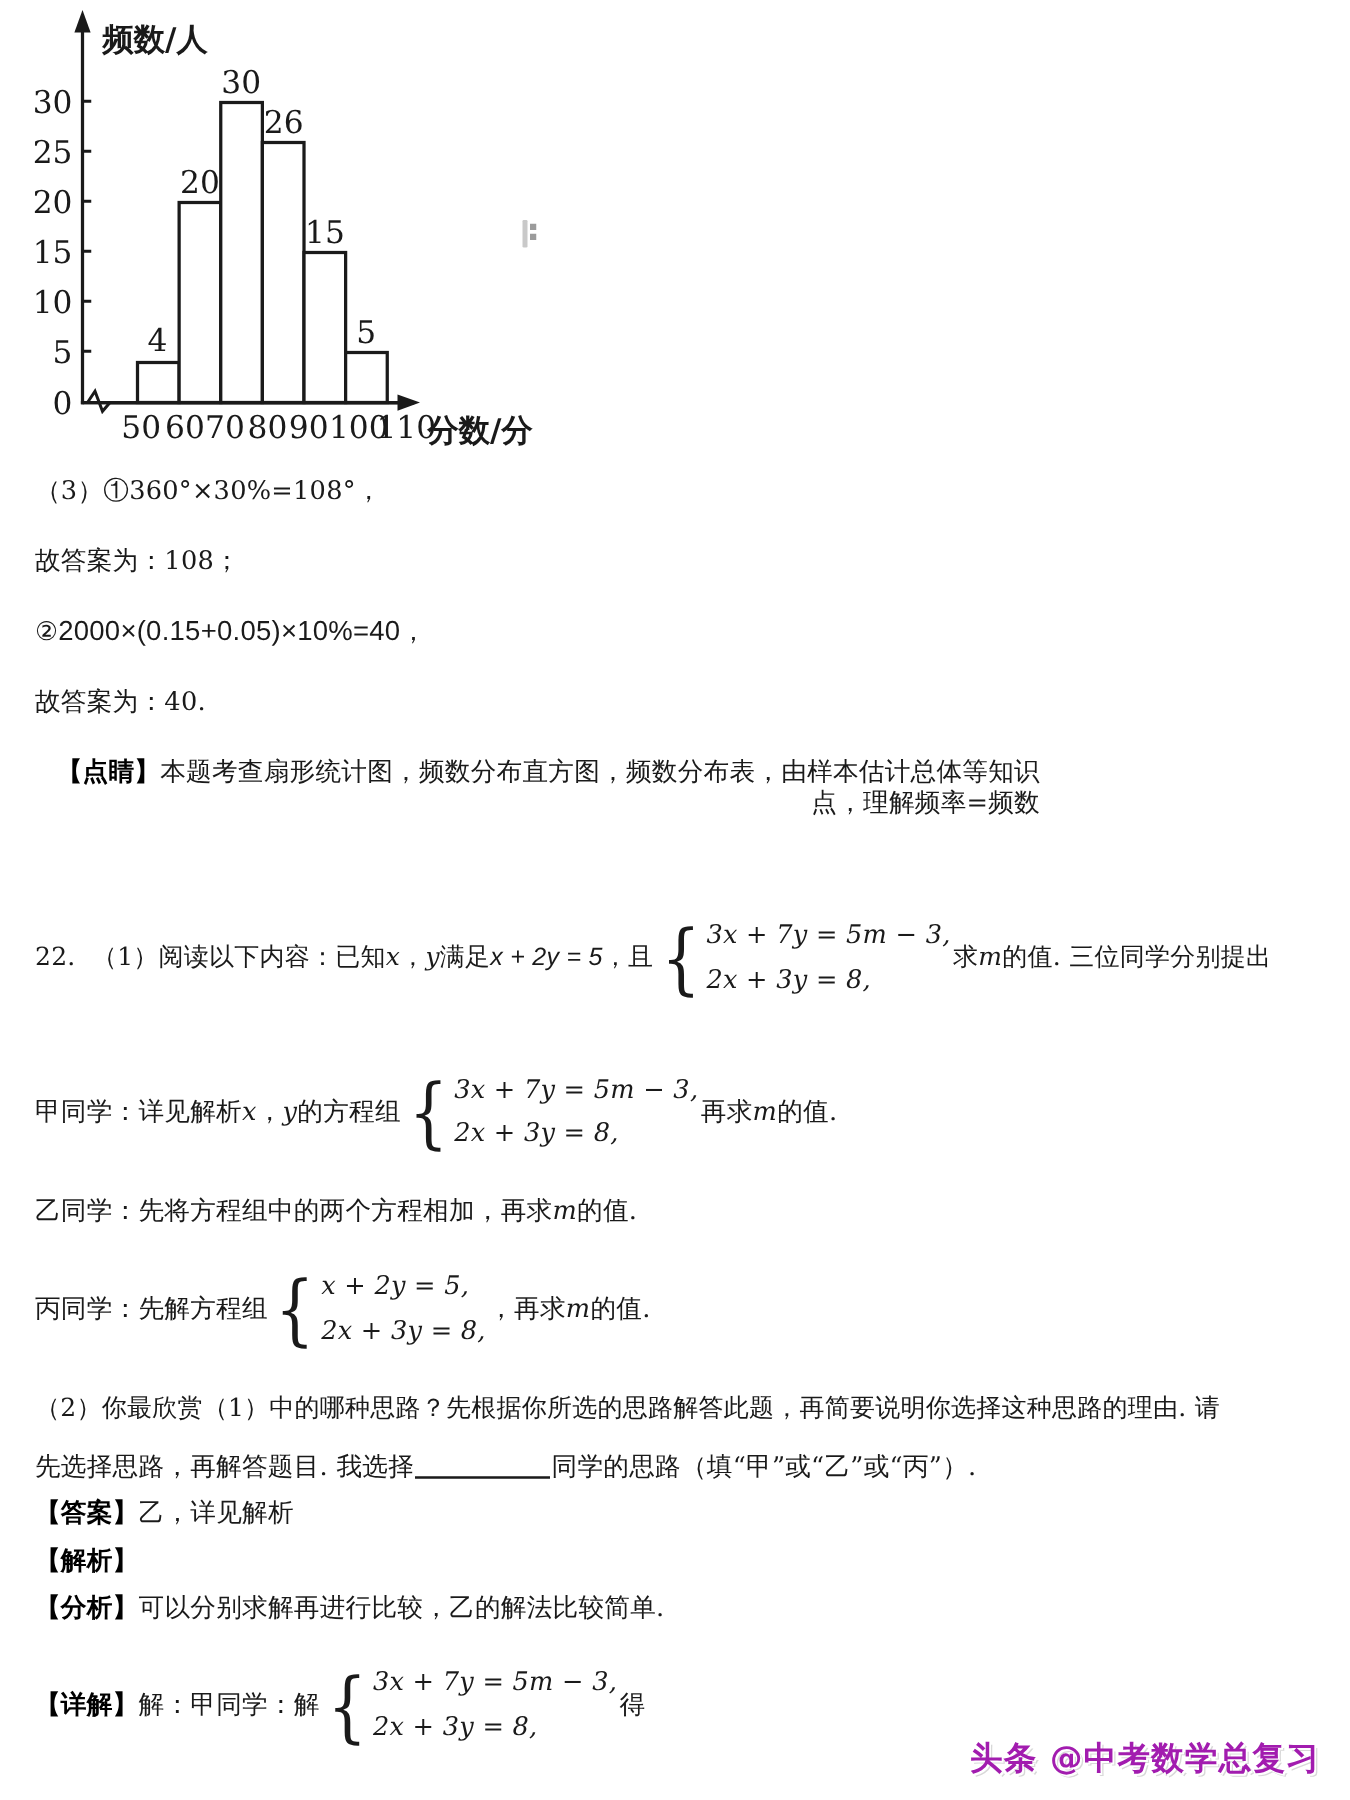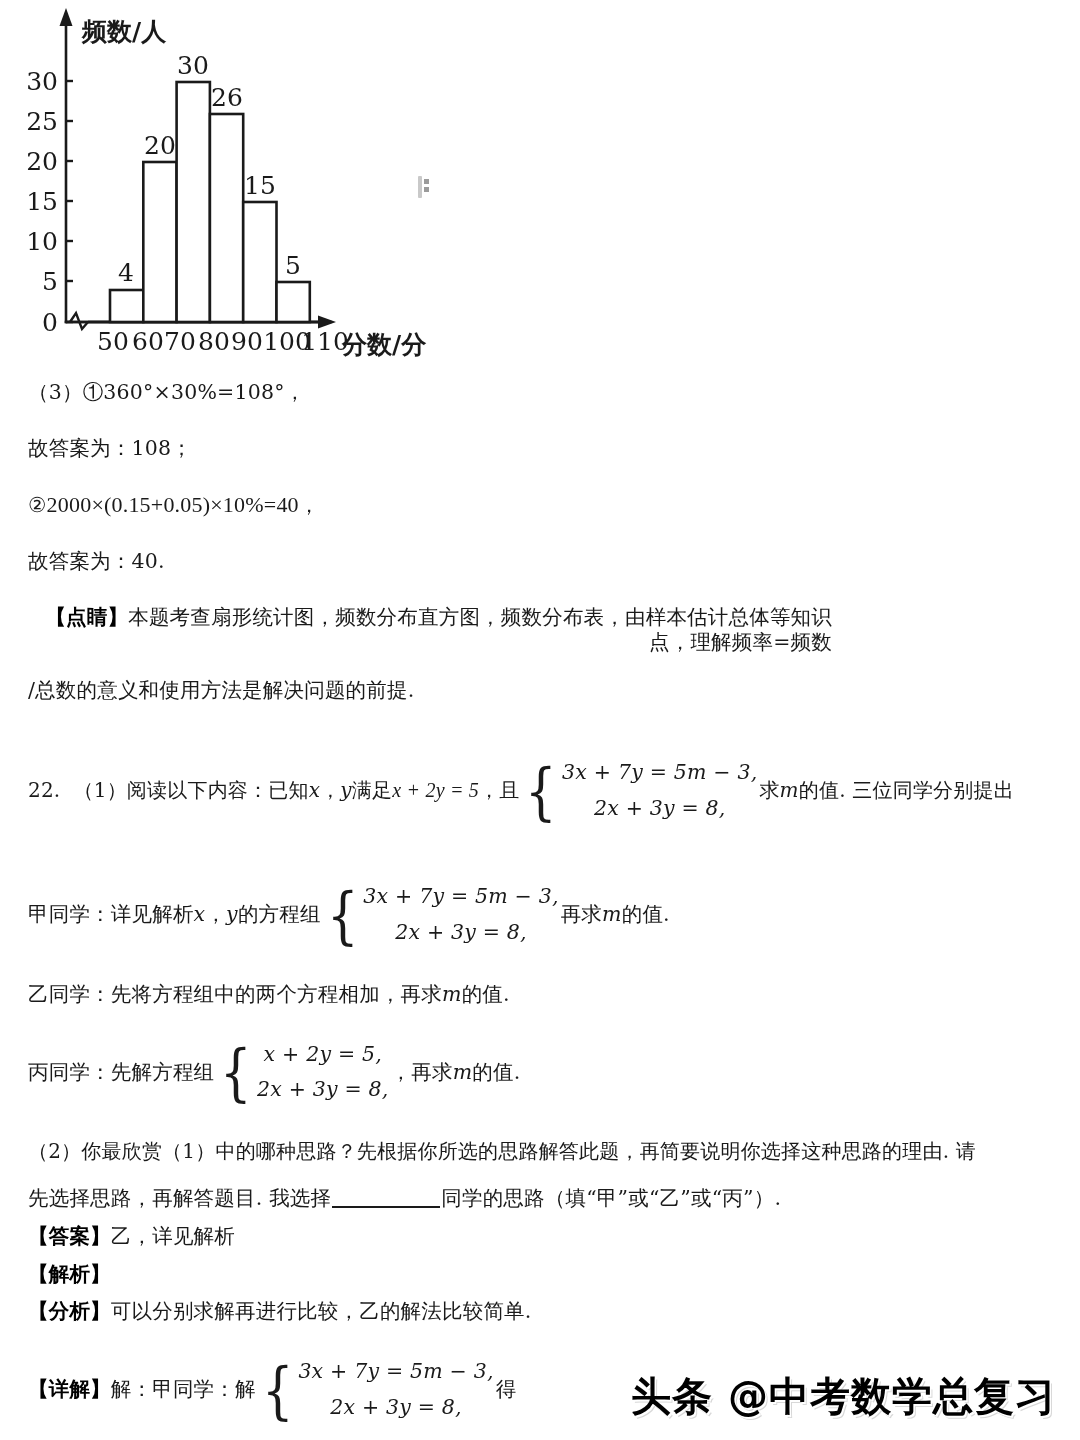--- a/index.html
+++ b/index.html
@@ -33,21 +33,21 @@
   .gap-xl{height:40px;}
   .gap-lg{height:30px;}
   .gap-md{height:22px;}
   .gap-sm{height:12px;}
 
   .tag-blue{color:#000000;font-weight:bold;}
   .tag-bold{font-weight:bold;color:#000;}
 
   
   .mi{font-family:"DejaVu Serif","Liberation Serif",serif;font-style:italic;}
-  .math{font-family:Liberation Serif, serif;text-align:center;}
+  .math{font-family:Liberation Sans, sans-serif;text-align:center;}
 
   
   .sys{
     display:inline-flex;align-items:center;
     vertical-align:middle;
     margin:0 2px;
     position:relative;
     top:-1px;
   }
   .sys .brace{
@@ -56,21 +56,21 @@
     font-family:"DejaVu Serif","Liberation Serif",serif;
     transform:scaleX(.8);
     margin-right:1px;
     position:relative;
     top:1px;
   }
   .sys .rows{
     display:inline-flex;flex-direction:column;justify-content:center;
     font-size:20.5px;line-height:1.75;
   }
-  .sys .rows span{white-space:nowrap;text-align:center;}
+  .sys .rows span{white-space:nowrap;}
 
   .blank-line{
     display:inline-block;
     width:108px;border-bottom:2px solid #1a1a1a;
     vertical-align:-3px;margin:0 1px;
   }
 
   
   .artifact{
     position:absolute;left:418px;top:176px;
@@ -79,21 +79,21 @@
   .artifact:after{
     content:"";position:absolute;left:6px;top:3px;
     width:5px;height:5px;background:#9b9b9b;
     box-shadow:0 8px 0 0 #9b9b9b;
   }
 
   
   .watermark{
     position:absolute;right:24px;bottom:16px;
     font-family:"DejaVu Sans","Liberation Sans",sans-serif;
-    font-weight:bold;font-size:40px;color:#000000;
+    font-weight:bold;font-size:26px;color:#a21caf;
     letter-spacing:1px;
     text-shadow:1.5px 1.5px 0 #ffffff, 2.5px 2.5px 0 #d8d8d8;
     white-space:nowrap;
   }
 </style>
 </head>
 <body>
 
 <div class="page">
 
@@ -183,21 +183,20 @@
 
     <div class="gap-lg"></div>
     <div class="ln"><span>②</span><span class="math" style="font-size:22px">2000×(0.15+0.05)×10%=40</span><span>，</span></div>
 
     <div class="gap-lg"></div>
     <div class="ln">故答案为：40.</div>
 
     <div class="gap-lg"></div>
     <div class="ln wrap"><span class="tag-bold">【点睛】</span><span>本题考查扇形统计图，频数分布直方图，频数分布表，由样本估计总体等知识点，理解频率=频数</span></div>
     <div class="gap-md"></div>
-    <div class="ln">/总数的意义和使用方法是解决问题的前提.</div>
 
     <div class="gap-xl"></div>
 
     <div class="ln" style="font-size:20px;margin-top:13px;"><span>22.</span><span>&nbsp;&nbsp;</span><span>（1）阅读以下内容：已知</span><span class="mi">x</span><span>，</span><span class="mi">y</span><span>满足</span><span class="math mi">x + 2y = 5</span><span>，且</span><span class="sys">
           <span class="brace">{</span>
           <span class="rows">
             <span class="mi">3x + 7y = 5m − 3,</span>
             <span class="mi">2x + 3y = 8,</span>
           </span>
         </span><span>求</span><span class="mi">m</span><span>的值. 三位同学分别提出</span></div>

